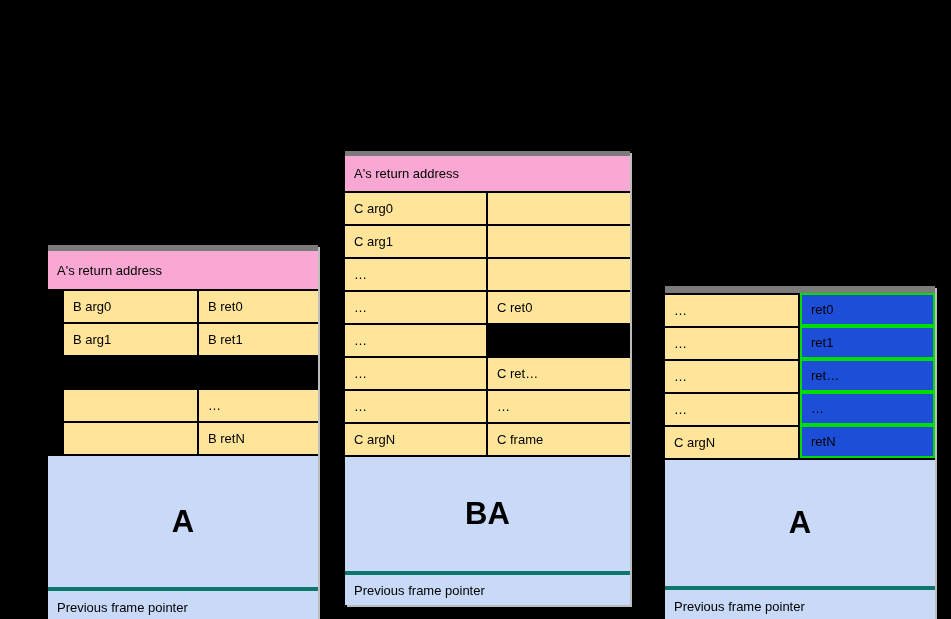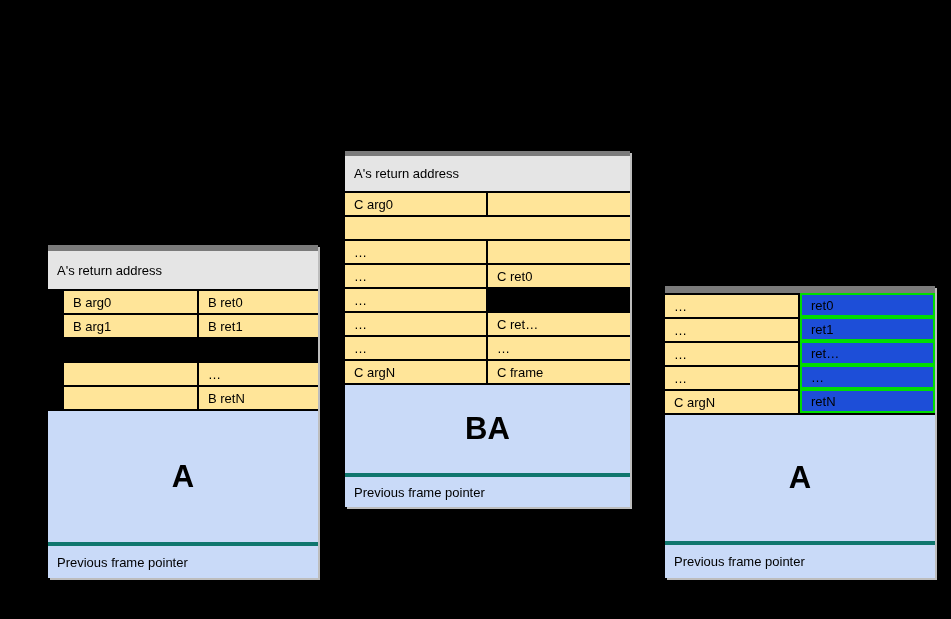--- a/index.html
+++ b/index.html
@@ -20,30 +20,30 @@
 
   .frame {
     position: absolute;
     box-shadow: 2px 2px 0 #bdbdbd;
   }
   .bar {
     width: 100%;
     background: #7b7b7b;
   }
   .hdr {
-    background: #e5e5e5;
+    background: #f9a8d4;
     color: #000;
     font-size: 13px;
     display: flex;
     align-items: center;
     padding-left: 9px;
   }
   .row {
     display: flex;
-    height: 24px;
+    height: 33px;
     border-top: 2px solid #000;
   }
   .cell {
     background: #ffe599;
     color: #000;
     font-size: 13px;
     display: flex;
     align-items: center;
     padding-left: 9px;
     overflow: hidden;
@@ -78,21 +78,21 @@
   #frame-left .hdr { height: 38px; }
   #frame-left .cl  { width: 135px; margin-left: 16px; }
   #frame-left .big { height: 133px; }
   #frame-left .ftr { height: 36px; }
 
   
   #frame-middle { left: 345px; top: 151px; width: 285px; }
   #frame-middle .bar { height: 5px; }
   #frame-middle .hdr { height: 35px; }
   #frame-middle .cl  { width: 143px; }
-  #frame-middle .big { height: 90px; }
+  #frame-middle .big { height: 116px; }
   #frame-middle .ftr { height: 34px; }
 
   
   #frame-right { left: 665px; top: 286px; width: 270px; }
   #frame-right .bar { height: 7px; }
   #frame-right .cl  { width: 135px; }
   #frame-right .big { height: 128px; }
   #frame-right .ftr { height: 37px; }
   
   #frame-right .row { border-top: none; }
@@ -130,20 +130,21 @@
   </div>
 
   <div class="frame" id="frame-middle">
     <div class="bar"></div>
     <div class="hdr">A's return address</div>
     <div class="row">
       <div class="cell cl">C arg0</div>
       <div class="cell cr"></div>
     </div>
     <div class="row">
+      <div class="cell cl">C arg1</div>
       <div class="cell cr"></div>
     </div>
     <div class="row">
       <div class="cell cl">…</div>
       <div class="cell cr"></div>
     </div>
     <div class="row">
       <div class="cell cl">…</div>
       <div class="cell cr">C ret0</div>
     </div>

